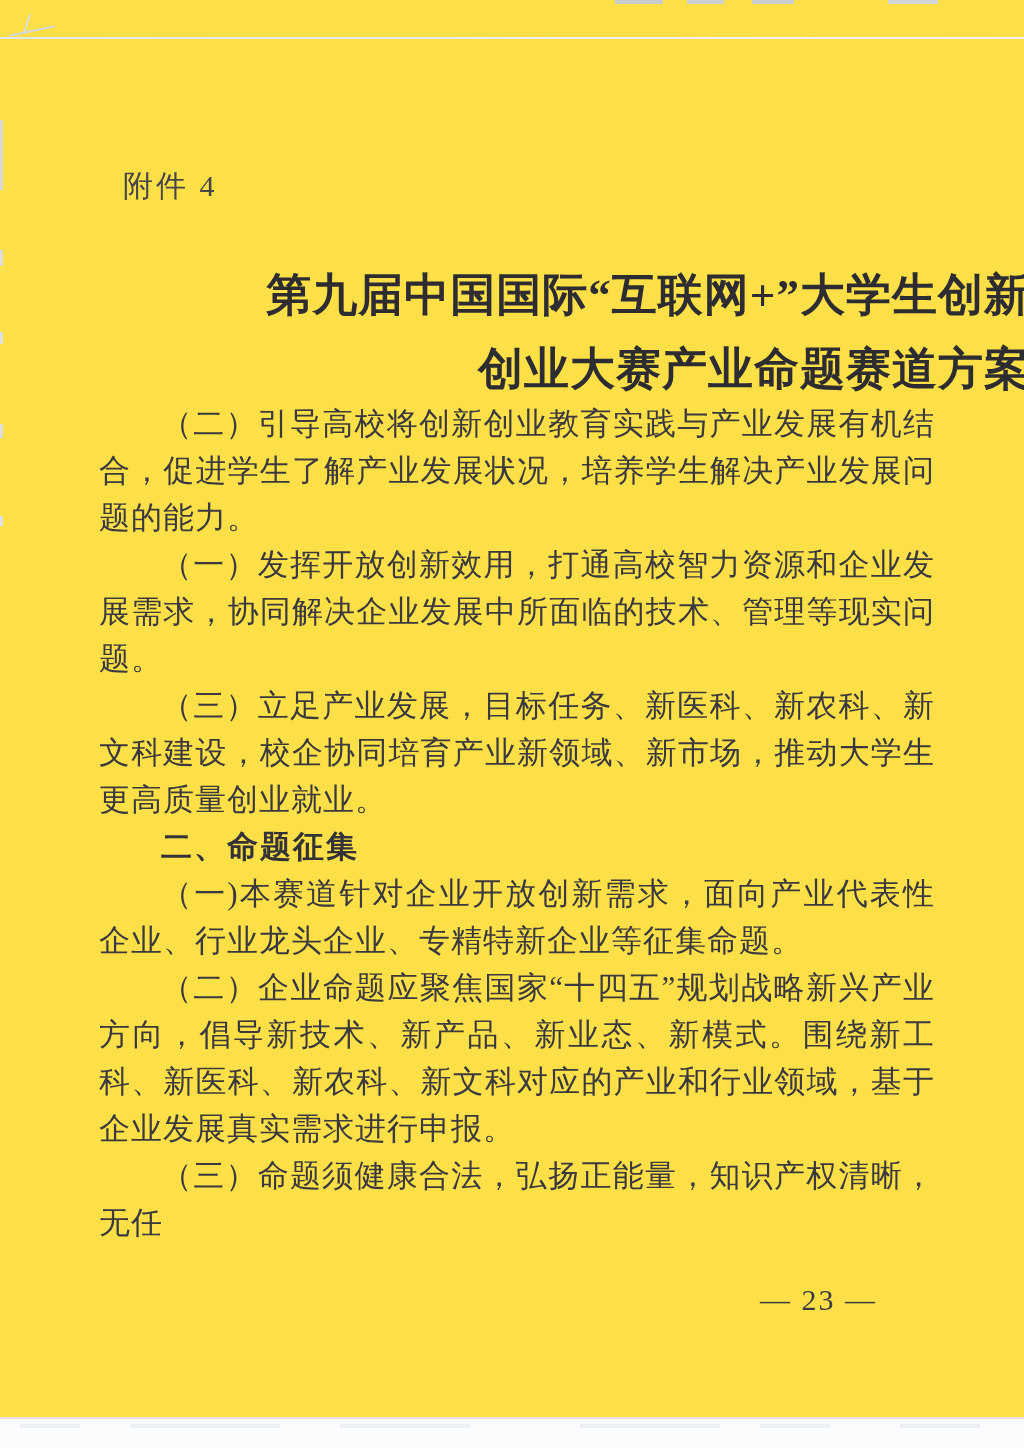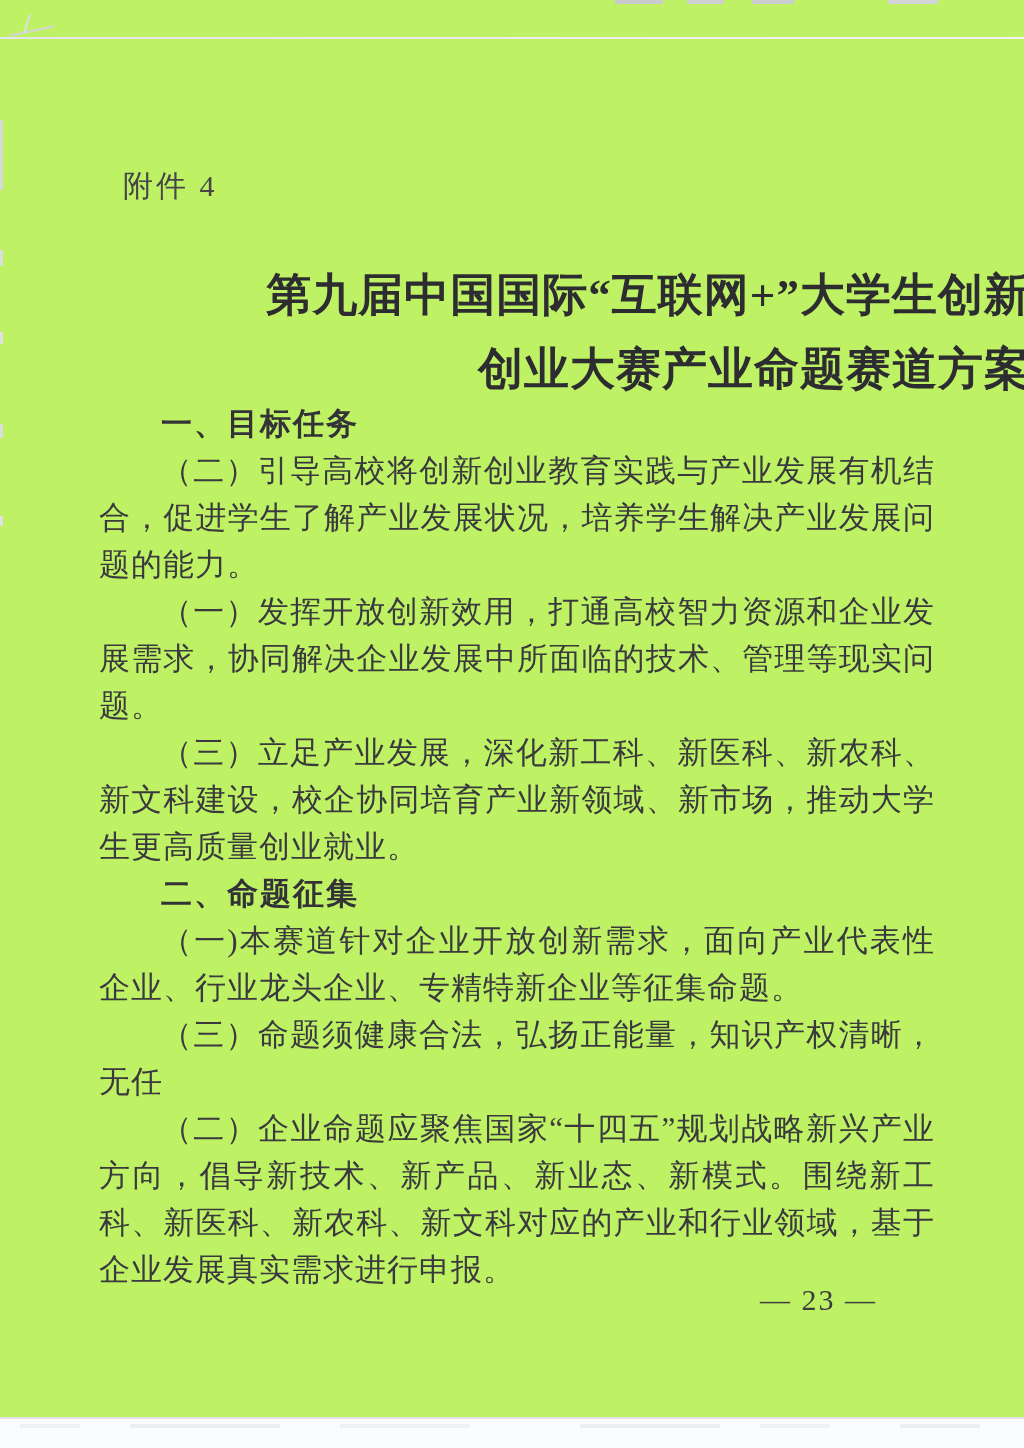--- a/index.html
+++ b/index.html
@@ -1,19 +1,19 @@
 <!DOCTYPE html>
 <html><head>
 <meta charset="utf-8">
 <style>
   html, body { margin:0; padding:0; background:#ffffff; }
   .page {
     position:relative;
     width:1024px; height:1448px;
-    background:#bef264;
+    background:#fde047;
     overflow:hidden;
     font-family:"Liberation Serif","DejaVu Serif",serif;
     color:#3a3a3e;
   }
   
   .attachment {
     position:absolute; left:123px; top:166px;
     font-size:30px; letter-spacing:3px; color:#46464a;
   }
   .doc-title {
@@ -90,26 +90,25 @@
 
   <div class="attachment">附件 4</div>
 
   <h1 class="doc-title">
     <span class="tl">第九届中国国际“互联网+”大学生创新</span>
     <span class="tl">创业大赛产业命题赛道方案</span>
   </h1>
 
   <div class="doc-body">
 
-    <p class="heading">一、目标任务</p>
     <p>（二）引导高校将创新创业教育实践与产业发展有机结合，促进学生了解产业发展状况，培养学生解决产业发展问题的能力。</p>
     <p>（一）发挥开放创新效用，打通高校智力资源和企业发展需求，协同解决企业发展中所面临的技术、管理等现实问题。</p>
-    <p>（三）立足产业发展，深化新工科、新医科、新农科、新文科建设，校企协同培育产业新领域、新市场，推动大学生更高质量创业就业。</p>
+    <p>（三）立足产业发展，目标任务、新医科、新农科、新文科建设，校企协同培育产业新领域、新市场，推动大学生更高质量创业就业。</p>
 
     <p class="heading">二、命题征集</p>
     <p>（一)本赛道针对企业开放创新需求，面向产业代表性企业、行业龙头企业、专精特新企业等征集命题。</p>
+    <p>（二）企业命题应聚焦国家“十四五”规划战略新兴产业方向，倡导新技术、新产品、新业态、新模式。围绕新工科、新医科、新农科、新文科对应的产业和行业领域，基于企业发展真实需求进行申报。</p>
     <p>（三）命题须健康合法，弘扬正能量，知识产权清晰，无任</p>
-    <p>（二）企业命题应聚焦国家“十四五”规划战略新兴产业方向，倡导新技术、新产品、新业态、新模式。围绕新工科、新医科、新农科、新文科对应的产业和行业领域，基于企业发展真实需求进行申报。</p>
   </div>
 
   <div class="pagenum">— 23 —</div>
 
 </div>
 
 </body></html>

